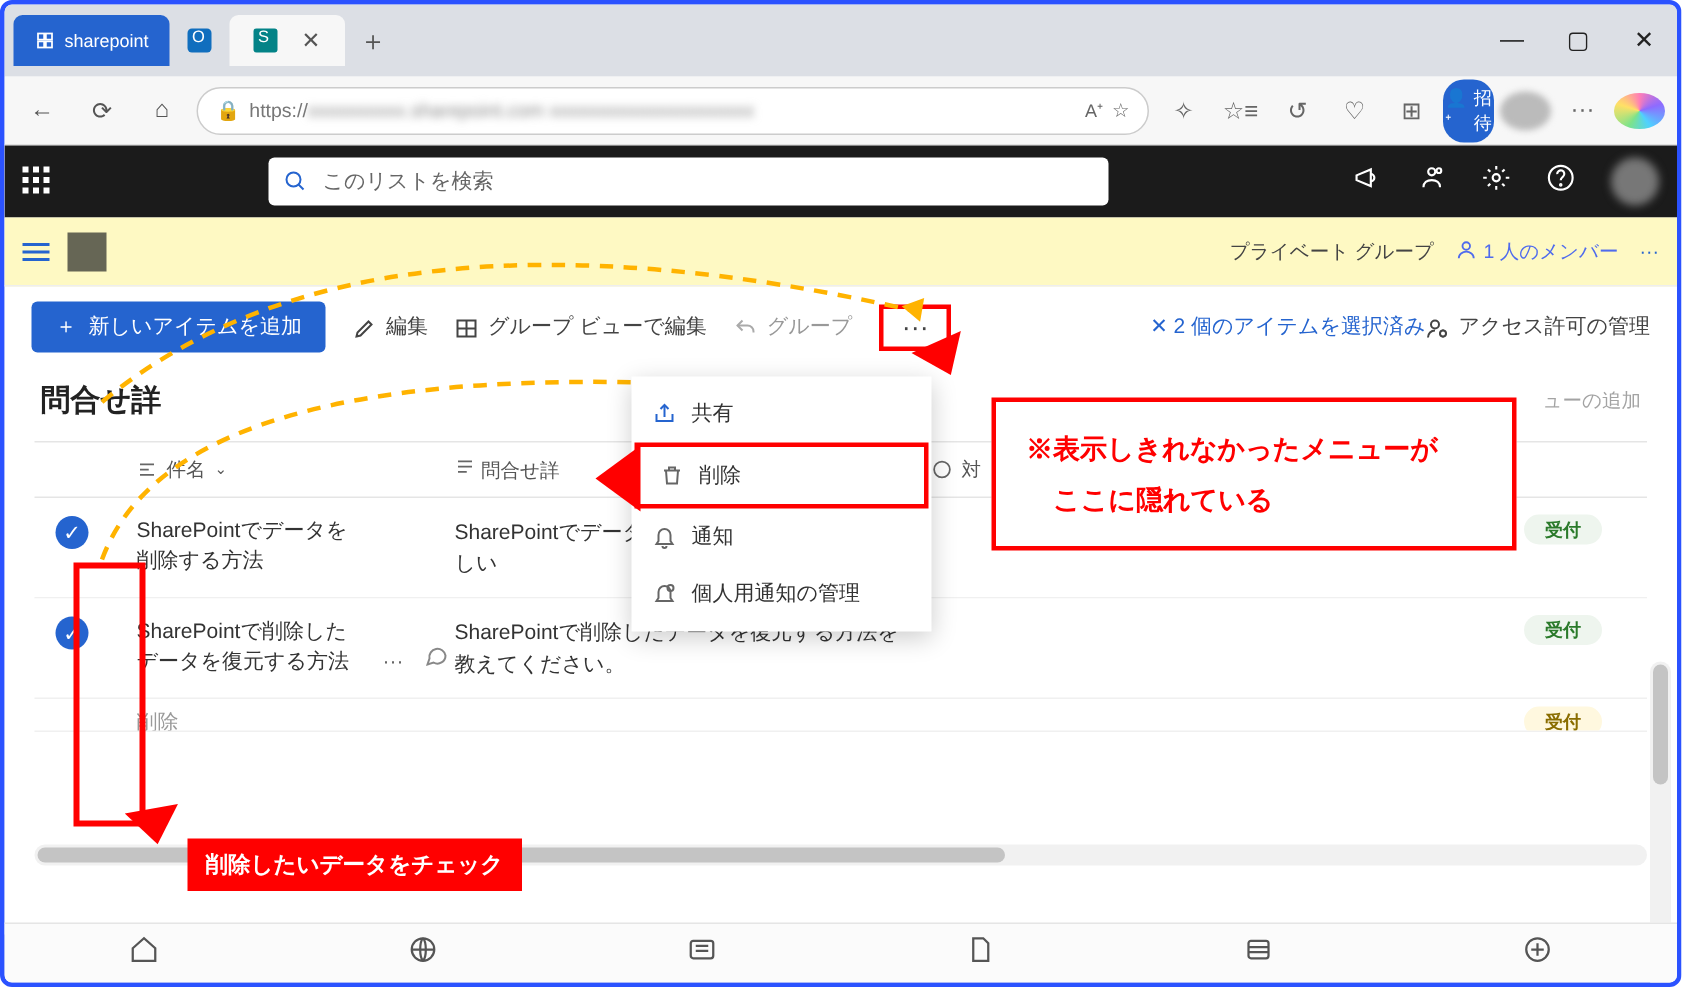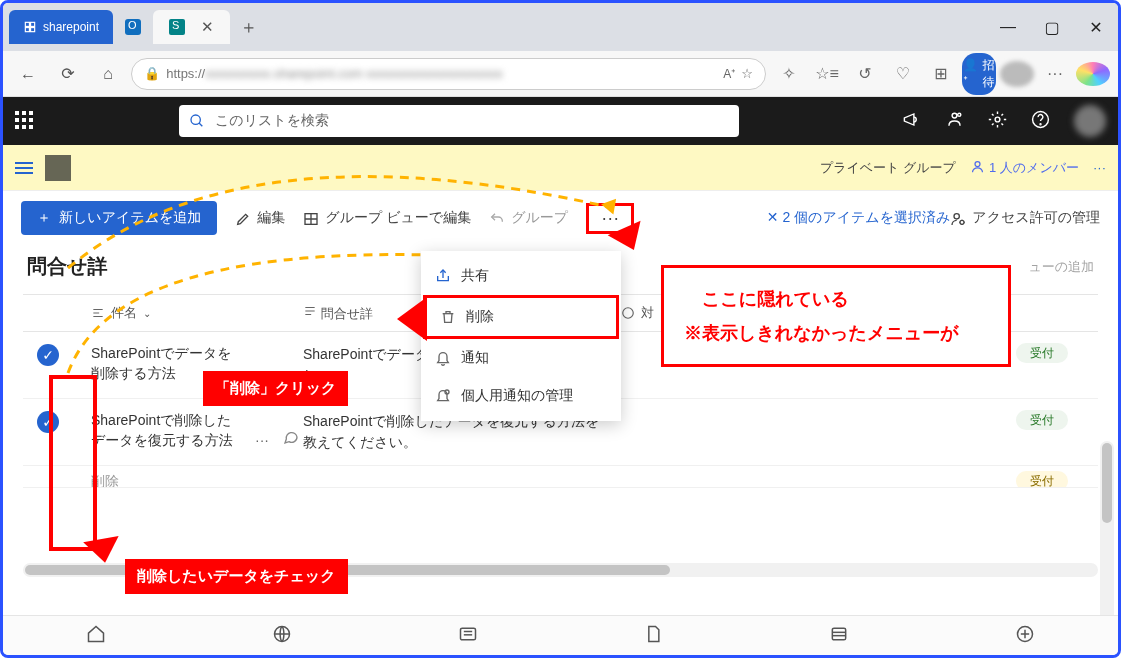--- a/index.html
+++ b/index.html
@@ -64,21 +64,21 @@
   .col-body { width:300px }
   .col-stat { flex:1; padding-left:18px; display:flex; align-items:center; gap:6px }
   .caret { font-size:10px }
 
   .row { display:flex; padding:12px 0; border-bottom:1px solid #f0f0f0; font-size:14px; color:#333; align-items:flex-start; background:#fff; }
   .chk { width:22px;height:22px;border-radius:50%;background:#2564cf;display:inline-flex;align-items:center;justify-content:center;color:#fff}
   .row .col-title { font-size:14px; line-height:1.4; color:#333; display:flex; gap:14px; align-items:flex-end; flex-wrap:nowrap }
   .row .col-title .txt { width:150px; }
   .row .col-title .more { color:#666 }
   .row .col-title .cmt { color:#999 }
-  .badge { background:#eef5ee; color:#2a7a2a; padding:3px 14px; border-radius:12px; font-size:12px; font-weight:400; }
+  .badge { background:#eef5ee; color:#2a7a2a; padding:3px 14px; border-radius:12px; font-size:12px; font-weight:700; }
   .row .col-body { line-height:1.5 }
   .col-right { margin-left:auto; padding-right:30px }
 
   .row.partial { color:#999; }
   .row.partial .txt { color:#999 }
   .row.partial .badge-yellow { background:#fff8df; color:#8a6d00 }
 
   
   .popup { position:absolute; left:418px; top:248px; width:200px; background:#fff; box-shadow:0 4px 16px rgba(0,0,0,.2); padding:6px 0; z-index:40; font-size:14px; color:#333 }
   .popup .mi { display:flex; align-items:center; gap:10px; padding:10px 14px; }
@@ -386,26 +386,25 @@
   <svg class="curve" style="left:60px; top:150px;" width="560" height="120">
     <path d="M5 115 Q 180 -30 550 55" stroke="#ffb300" stroke-width="3" stroke-dasharray="9 7" fill="none"></path>
   </svg>
   <div class="dash-arrow-head" style="left:600px; top:198px; transform:rotate(-20deg)"></div>
   <svg class="curve" style="left:60px; top:210px;" width="520" height="170">
     <path d="M5 160 Q 60 10 500 50" stroke="#ffb300" stroke-width="3" stroke-dasharray="9 7" fill="none"></path>
   </svg>
   <div class="dash-arrow-head" style="left:552px; top:258px; transform:rotate(-60deg)"></div>
 
   <div class="tri-r" style="left:394px; top:294px;"></div>
-  <div class="annot" style="left:200px; top:368px;">「削除」クリック</div>
 
   <div class="tri" style="left:608px; top:224px; transform:rotate(156deg)"></div>
   <div class="annot-big" style="left:658px; top:262px; width:350px">
+    <div>※表示しきれなかったメニューが</div>
     <div>　ここに隠れている</div>
-    <div>※表示しきれなかったメニューが</div>
   </div>
 
   <div class="annot-box" style="left:46px; top:372px; width:48px; height:176px"></div>
   <div class="tri" style="left:82px; top:536px; transform:rotate(170deg)"></div>
   <div class="annot" style="left:122px; top:556px;">削除したいデータをチェック</div>
 
   <div class="bottom-bar">
     <div><svg width="20" height="20" viewBox="0 0 24 24" fill="none" stroke="#555" stroke-width="1.8">
           <path d="M3 11l9-8 9 8v10H3z"></path>
         </svg></div>

